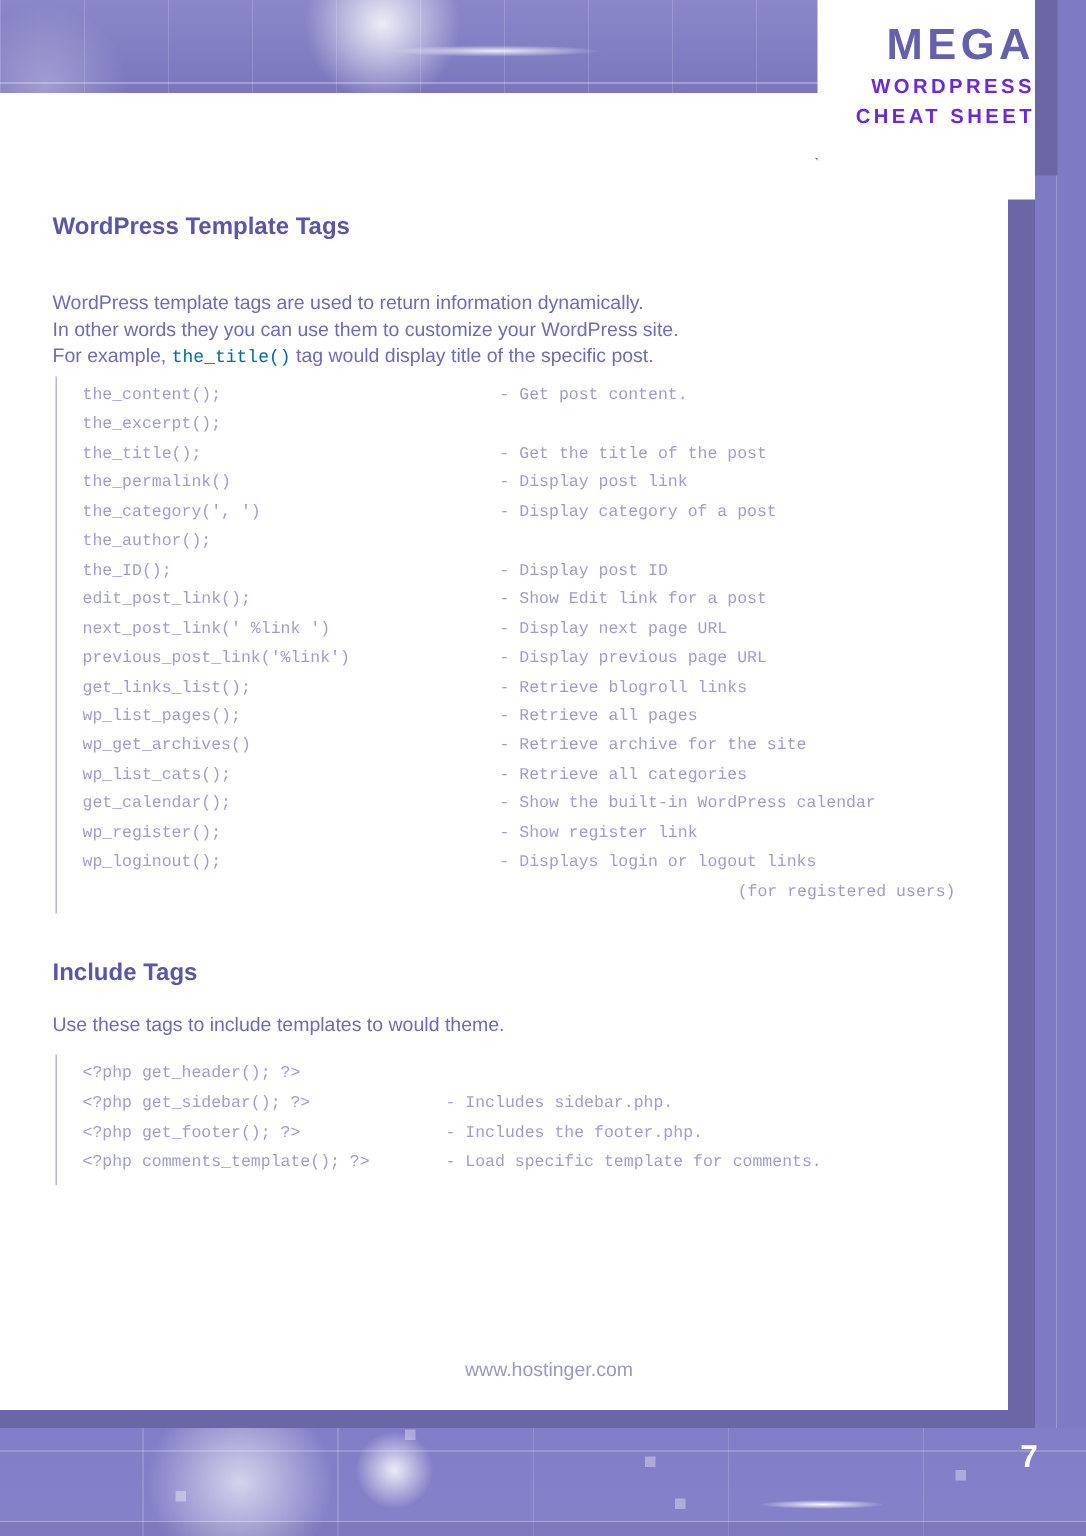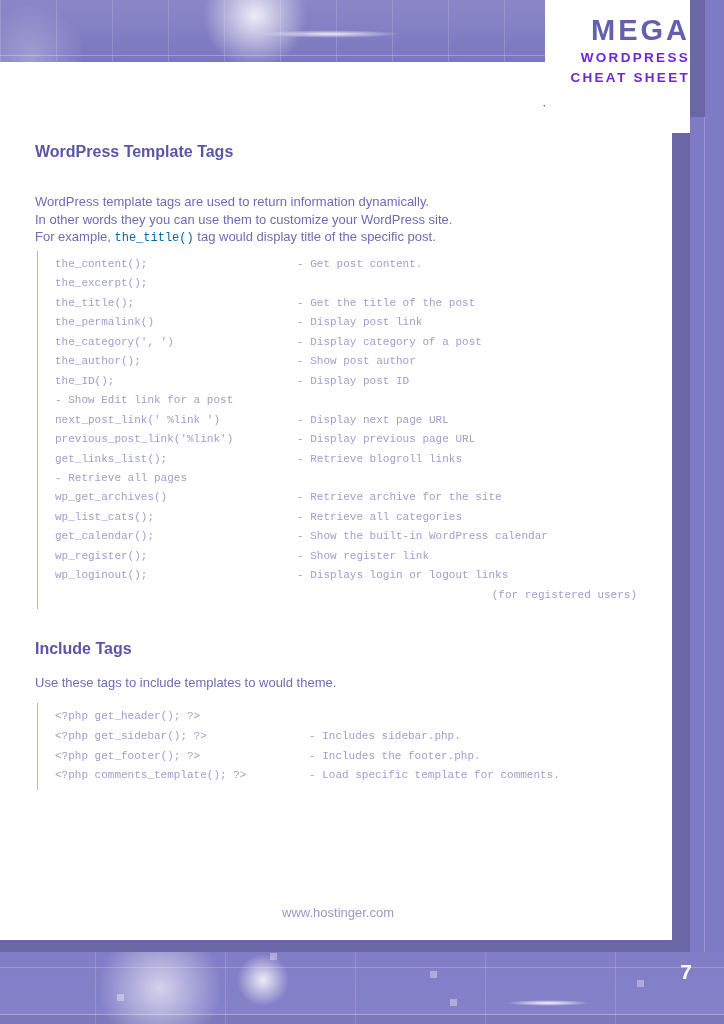--- a/index.html
+++ b/index.html
@@ -72,30 +72,30 @@
   .p-template{top:177px;margin-top:16px;}
   .p-include{top:674px;}
   .inline-code{font-family:"Liberation Mono",monospace;font-size:12px;color:#0369a1;}
   .code-block{
     position:absolute;left:37px;border-left:1px solid #b6b4d8;
     font-family:"Liberation Mono",monospace;font-size:11px;color:#a09dce;
     padding:4px 0 4px 17px;box-sizing:border-box;width:600px;
   }
   .cb-template{top:251px;}
   .cb-include{top:703px;}
-  .cb-template .code-row{line-height:19.45px;}
-  .cb-include  .code-row{line-height:19.8px;gap:12px;}
+  .cb-template .code-row{line-height:19.45px;gap:36px;}
+  .cb-include  .code-row{line-height:19.8px;}
   .code-row{display:flex;white-space:pre;}
   .code-row .code{flex:0 0 242px;}
   .code-row .desc{flex:1;}
   .desc-cont{padding-left:13px;text-align:right;}
   
   .site-url{
     position:absolute;left:0;top:905px;width:676px;text-align:center;
-    font-size:13px;color:#9a98c6;
+    font-size:13px;color:#9a98c6;padding-left:28px;
   }
   .page-number{
     position:absolute;left:672px;top:960px;width:28px;text-align:center;
     font-size:21px;font-weight:700;color:#ffffff;
   }
 </style>
 </head>
 <body>
 
 <div class="page">
@@ -124,27 +124,27 @@
     <div>WordPress template tags are used to return information dynamically.</div>
     <div>In other words they you can use them to customize your WordPress site.</div>
     <div><span>For example, </span><span class="inline-code">the_title()</span><span> tag would display title of the specific post.</span></div>
   </div>
   <div class="code-block cb-template">
       <div class="code-row"><span class="code">the_content();</span><span class="desc">- Get post content.</span></div>
       <div class="code-row"><span class="code">the_excerpt();</span></div>
       <div class="code-row"><span class="code">the_title();</span><span class="desc">- Get the title of the post</span></div>
       <div class="code-row"><span class="code">the_permalink()</span><span class="desc">- Display post link</span></div>
       <div class="code-row"><span class="code">the_category(', ')</span><span class="desc">- Display category of a post</span></div>
-      <div class="code-row"><span class="code">the_author();</span><span class="desc">- Show post author</span></div>
+      <div class="code-row"><span class="code">the_author();</span></div>
       <div class="code-row"><span class="code">the_ID();</span><span class="desc">- Display post ID</span></div>
-      <div class="code-row"><span class="desc">- Show Edit link for a post</span></div>
+      <div class="code-row"><span class="code">edit_post_link();</span><span class="desc">- Show Edit link for a post</span></div>
       <div class="code-row"><span class="code">next_post_link(' %link ')</span><span class="desc">- Display next page URL</span></div>
       <div class="code-row"><span class="code">previous_post_link('%link')</span><span class="desc">- Display previous page URL</span></div>
       <div class="code-row"><span class="code">get_links_list();</span><span class="desc">- Retrieve blogroll links</span></div>
-      <div class="code-row"><span class="desc">- Retrieve all pages</span></div>
+      <div class="code-row"><span class="code">wp_list_pages();</span><span class="desc">- Retrieve all pages</span></div>
       <div class="code-row"><span class="code">wp_get_archives()</span><span class="desc">- Retrieve archive for the site</span></div>
       <div class="code-row"><span class="code">wp_list_cats();</span><span class="desc">- Retrieve all categories</span></div>
       <div class="code-row"><span class="code">get_calendar();</span><span class="desc">- Show the built-in WordPress calendar</span></div>
       <div class="code-row"><span class="code">wp_register();</span><span class="desc">- Show register link</span></div>
       <div class="code-row"><span class="code">wp_loginout();</span><span class="desc">- Displays login or logout links</span></div>
       <div class="code-row"><span class="code"></span><span class="desc desc-cont">(for registered users)</span></div>
     </div>
 
   <div class="section-heading h-include">Include Tags</div>
   <div class="intro p-include">Use these tags to include templates to would theme.</div>

